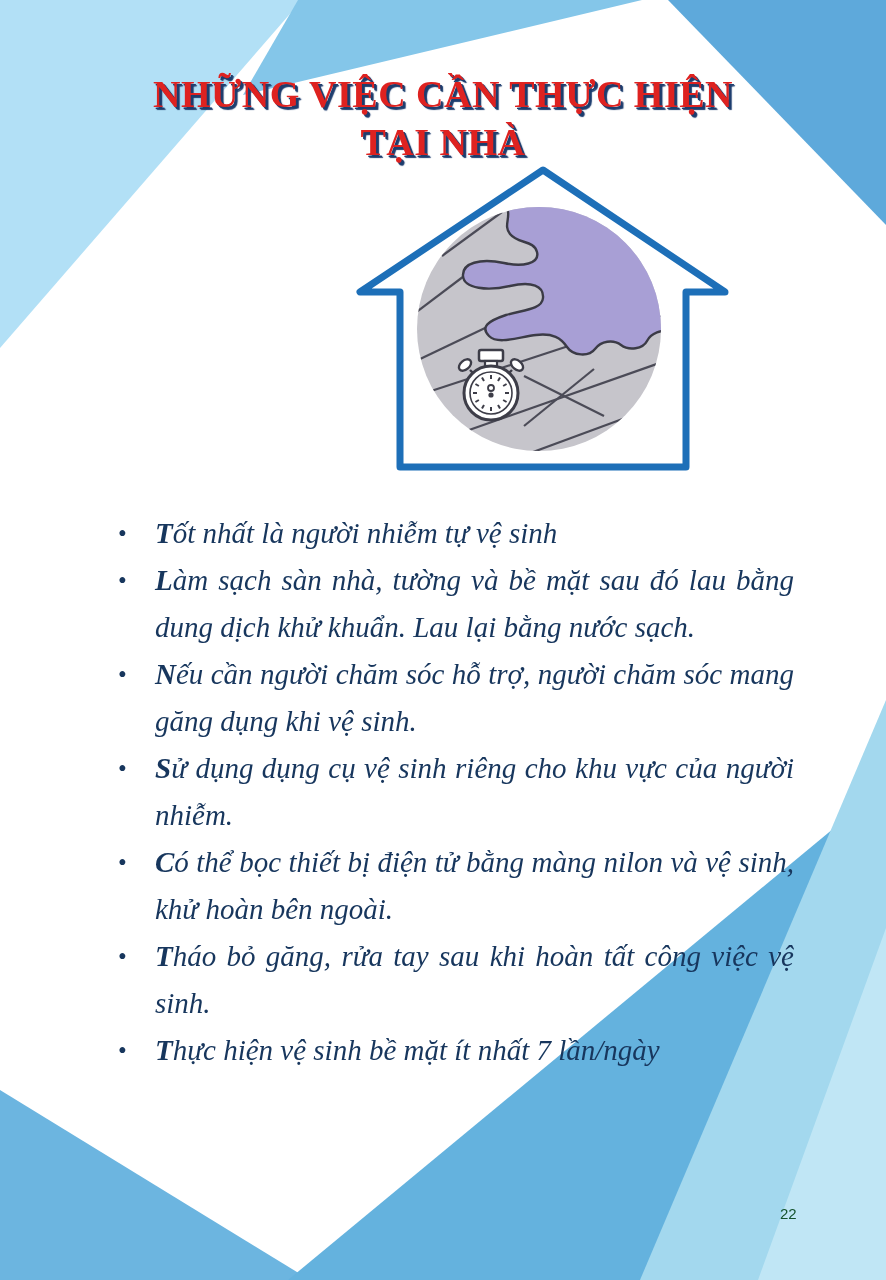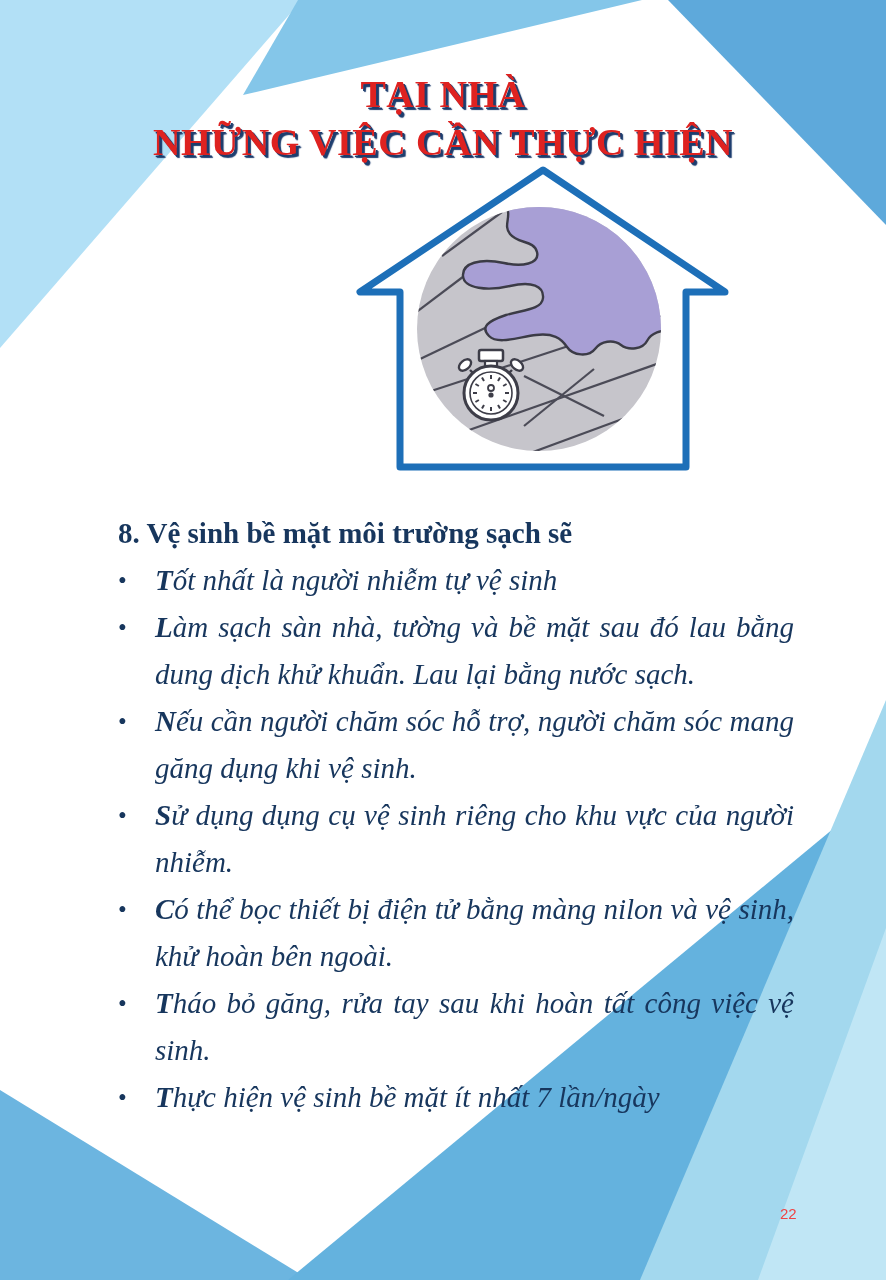--- a/index.html
+++ b/index.html
@@ -37,39 +37,39 @@
   .heading{font-weight:bold;}
   .bullets{margin:0;padding:0;list-style:none;}
   .bullet-row{display:flex;}
   .dot{flex:0 0 37px; width:37px; font-size:25px; color:#17365d;}
   .btext{flex:1; text-align:justify;font-style:italic;}
   .lead{font-weight:bold;}
 
   .page-number{
     position:absolute; left:780px; top:1205px;
     font-family:"Liberation Sans", sans-serif;
-    font-size:15px; color:#ef4444;
+    font-size:15px; color:#14532d;
   }
 </style>
 </head>
 <body>
 
 <div class="slide">
 
   <div class="facet facet-tl-light"></div>
   <div class="facet facet-tl-wedge"></div>
   <div class="facet facet-tr"></div>
   <div class="facet facet-bl"></div>
   <div class="facet facet-b-band"></div>
   <div class="facet facet-br-light"></div>
   <div class="facet facet-br-lightest"></div>
 
   <div class="title">
+    <div>NHỮNG VIỆC CẦN THỰC HIỆN</div>
     <div>TẠI NHÀ</div>
-    <div>NHỮNG VIỆC CẦN THỰC HIỆN</div>
   </div>
 
   <div class="house-wrap">
     <svg width="380" height="312" viewBox="0 0 380 312">
       <defs>
         <clipPath id="circ">
             <circle cx="183" cy="165" r="122"></circle>
           </clipPath>
       </defs>
 
@@ -131,21 +131,20 @@
           <circle cx="135" cy="224" r="3" fill="none" stroke-width="1.8"></circle>
           <circle cx="135" cy="231" r="2.6" fill="#3d3d48" stroke="none"></circle>
         </g>
       </g>
 
       <path d="M 187 6 L 4 128 L 44 128 L 44 303 L 330 303 L 330 128 L 369 128 Z" fill="none" stroke="#1d6fb8" stroke-width="7" stroke-linejoin="round"></path>
     </svg>
   </div>
 
   <div class="content">
-    <div class="heading">8. Vệ sinh bề mặt môi trường sạch sẽ</div>
     <ul class="bullets">
       <li class="bullet-row">
         <span class="dot">•</span>
         <div class="btext"><b class="lead">T</b><span>ốt nhất là người nhiễm tự vệ sinh</span></div>
       </li>
       <li class="bullet-row">
         <span class="dot">•</span>
         <div class="btext"><b class="lead">L</b><span>àm sạch sàn nhà, tường và bề mặt sau đó lau bằng dung dịch khử khuẩn. Lau lại bằng nước sạch.</span></div>
       </li>
       <li class="bullet-row">

